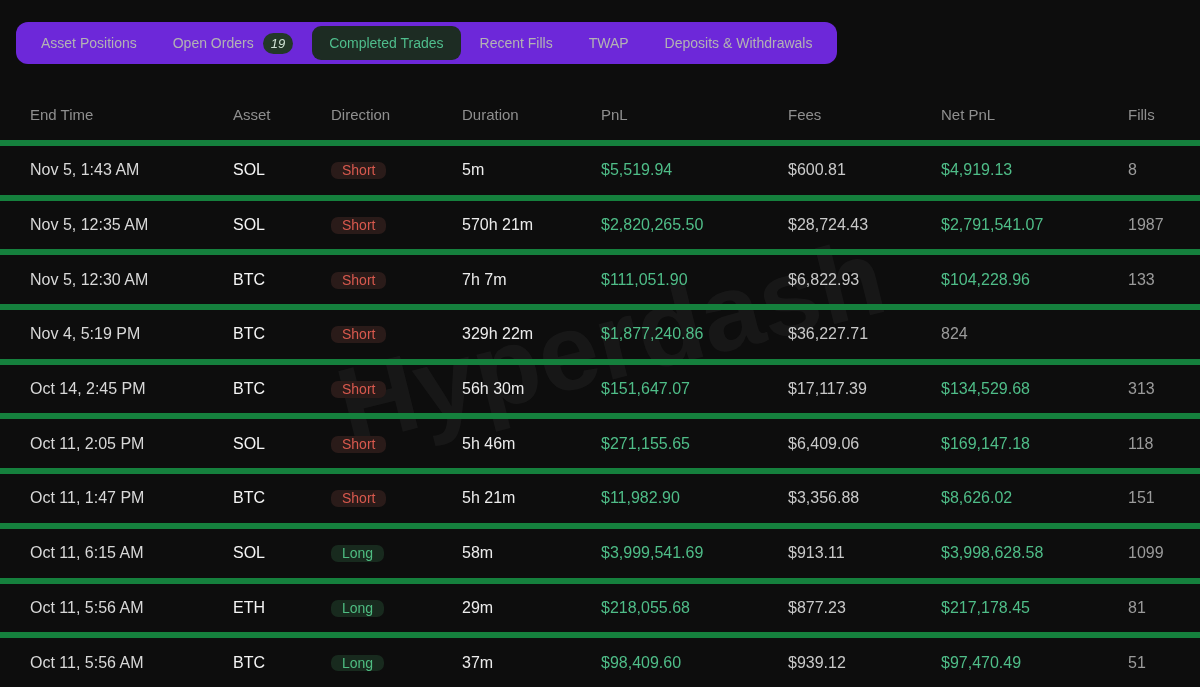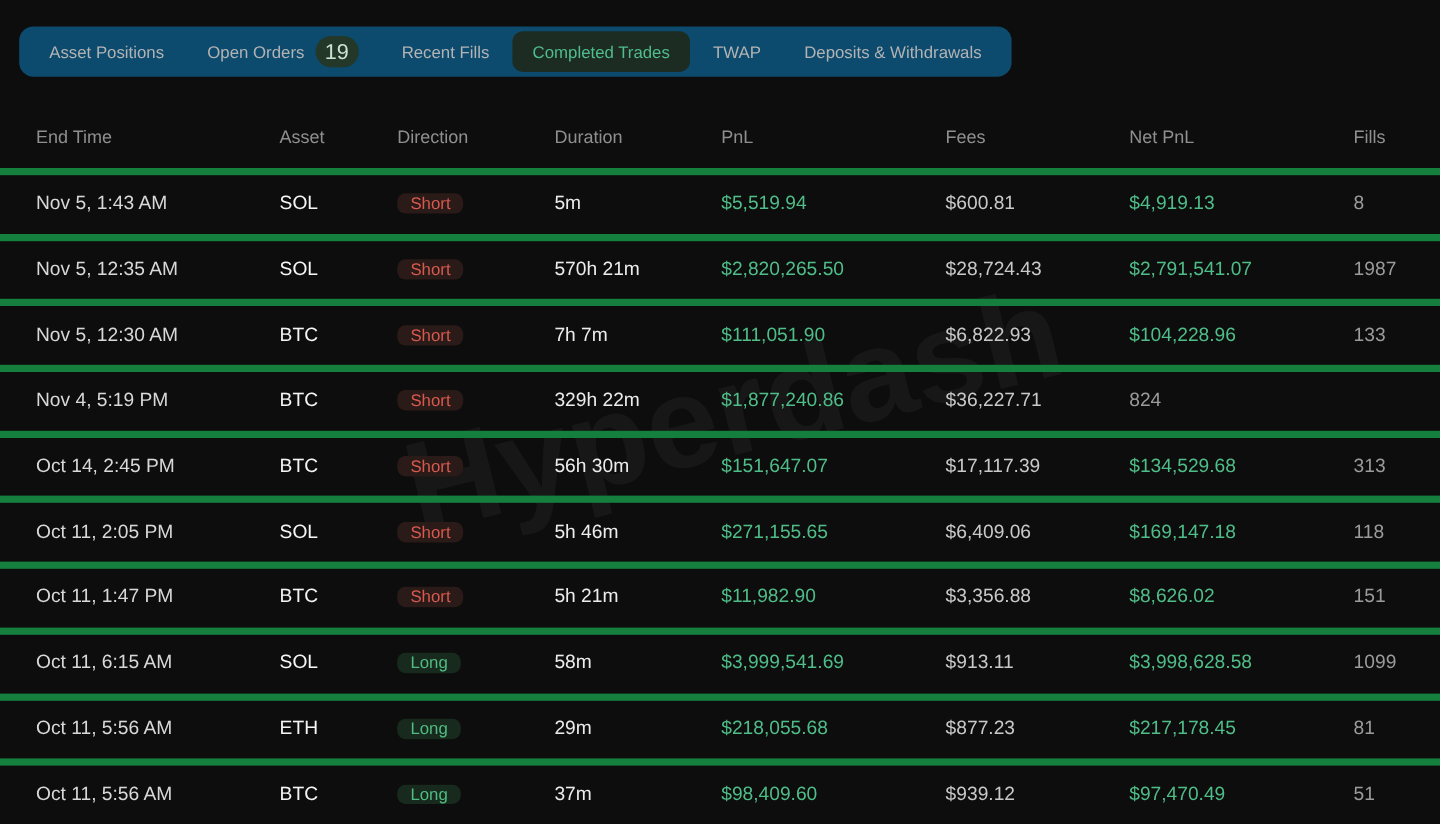--- a/index.html
+++ b/index.html
@@ -9,37 +9,37 @@
     font-family:"Liberation Sans", sans-serif;
     overflow:hidden;
     position:relative;
     -webkit-font-smoothing:antialiased;
   }
 
   
   .tabbar {
     position:absolute; left:16px; top:22px;
     height:42px;
-    background:#0c4a6e;
+    background:#6d28d9;
     border-radius:12px;
     display:inline-flex; align-items:center;
     padding:0 8px; gap:2px;
     box-sizing:border-box;
   }
   .tab {
     color:#b3b3b3; font-size:14px;
     padding:9px 17px; border-radius:9px;
     display:flex; align-items:center; gap:9px;
     white-space:nowrap; cursor:pointer; user-select:none;
   }
   .tab.active { background:#1d2c23; color:#4fbd8c; }
   .tab-badge {
     background:#233828; color:#cfe3d4;
-    font-size:18px; line-height:1;
-    padding:4px 8px; border-radius:999px;
+    font-size:13px; line-height:1;
+    padding:4px 8px; border-radius:999px;font-style:italic;
   }
 
   
   .table { position:absolute; left:0; top:88px; width:1200px; }
   .thead, .trow {
     display:grid;
     grid-template-columns:203px 98px 131px 139px 187px 153px 187px 1fr;
     padding:0 30px;
     align-items:center;
     box-sizing:border-box;
@@ -77,25 +77,25 @@
 <body>
 
 <nav class="tabbar" id="tabbar">
     <div class="tab">
       <span>Asset Positions</span>
     </div>
     <div class="tab">
       <span>Open Orders</span>
       <span class="tab-badge">19</span>
     </div>
-    <div class="tab">
-      <span>Recent Fills</span>
-    </div>
     <div class="tab active">
       <span>Completed Trades</span>
+    </div>
+    <div class="tab">
+      <span>Recent Fills</span>
     </div>
     <div class="tab">
       <span>TWAP</span>
     </div>
     <div class="tab">
       <span>Deposits &amp; Withdrawals</span>
     </div>
   </nav>
 
 <div class="watermark">Hyperdash</div>

